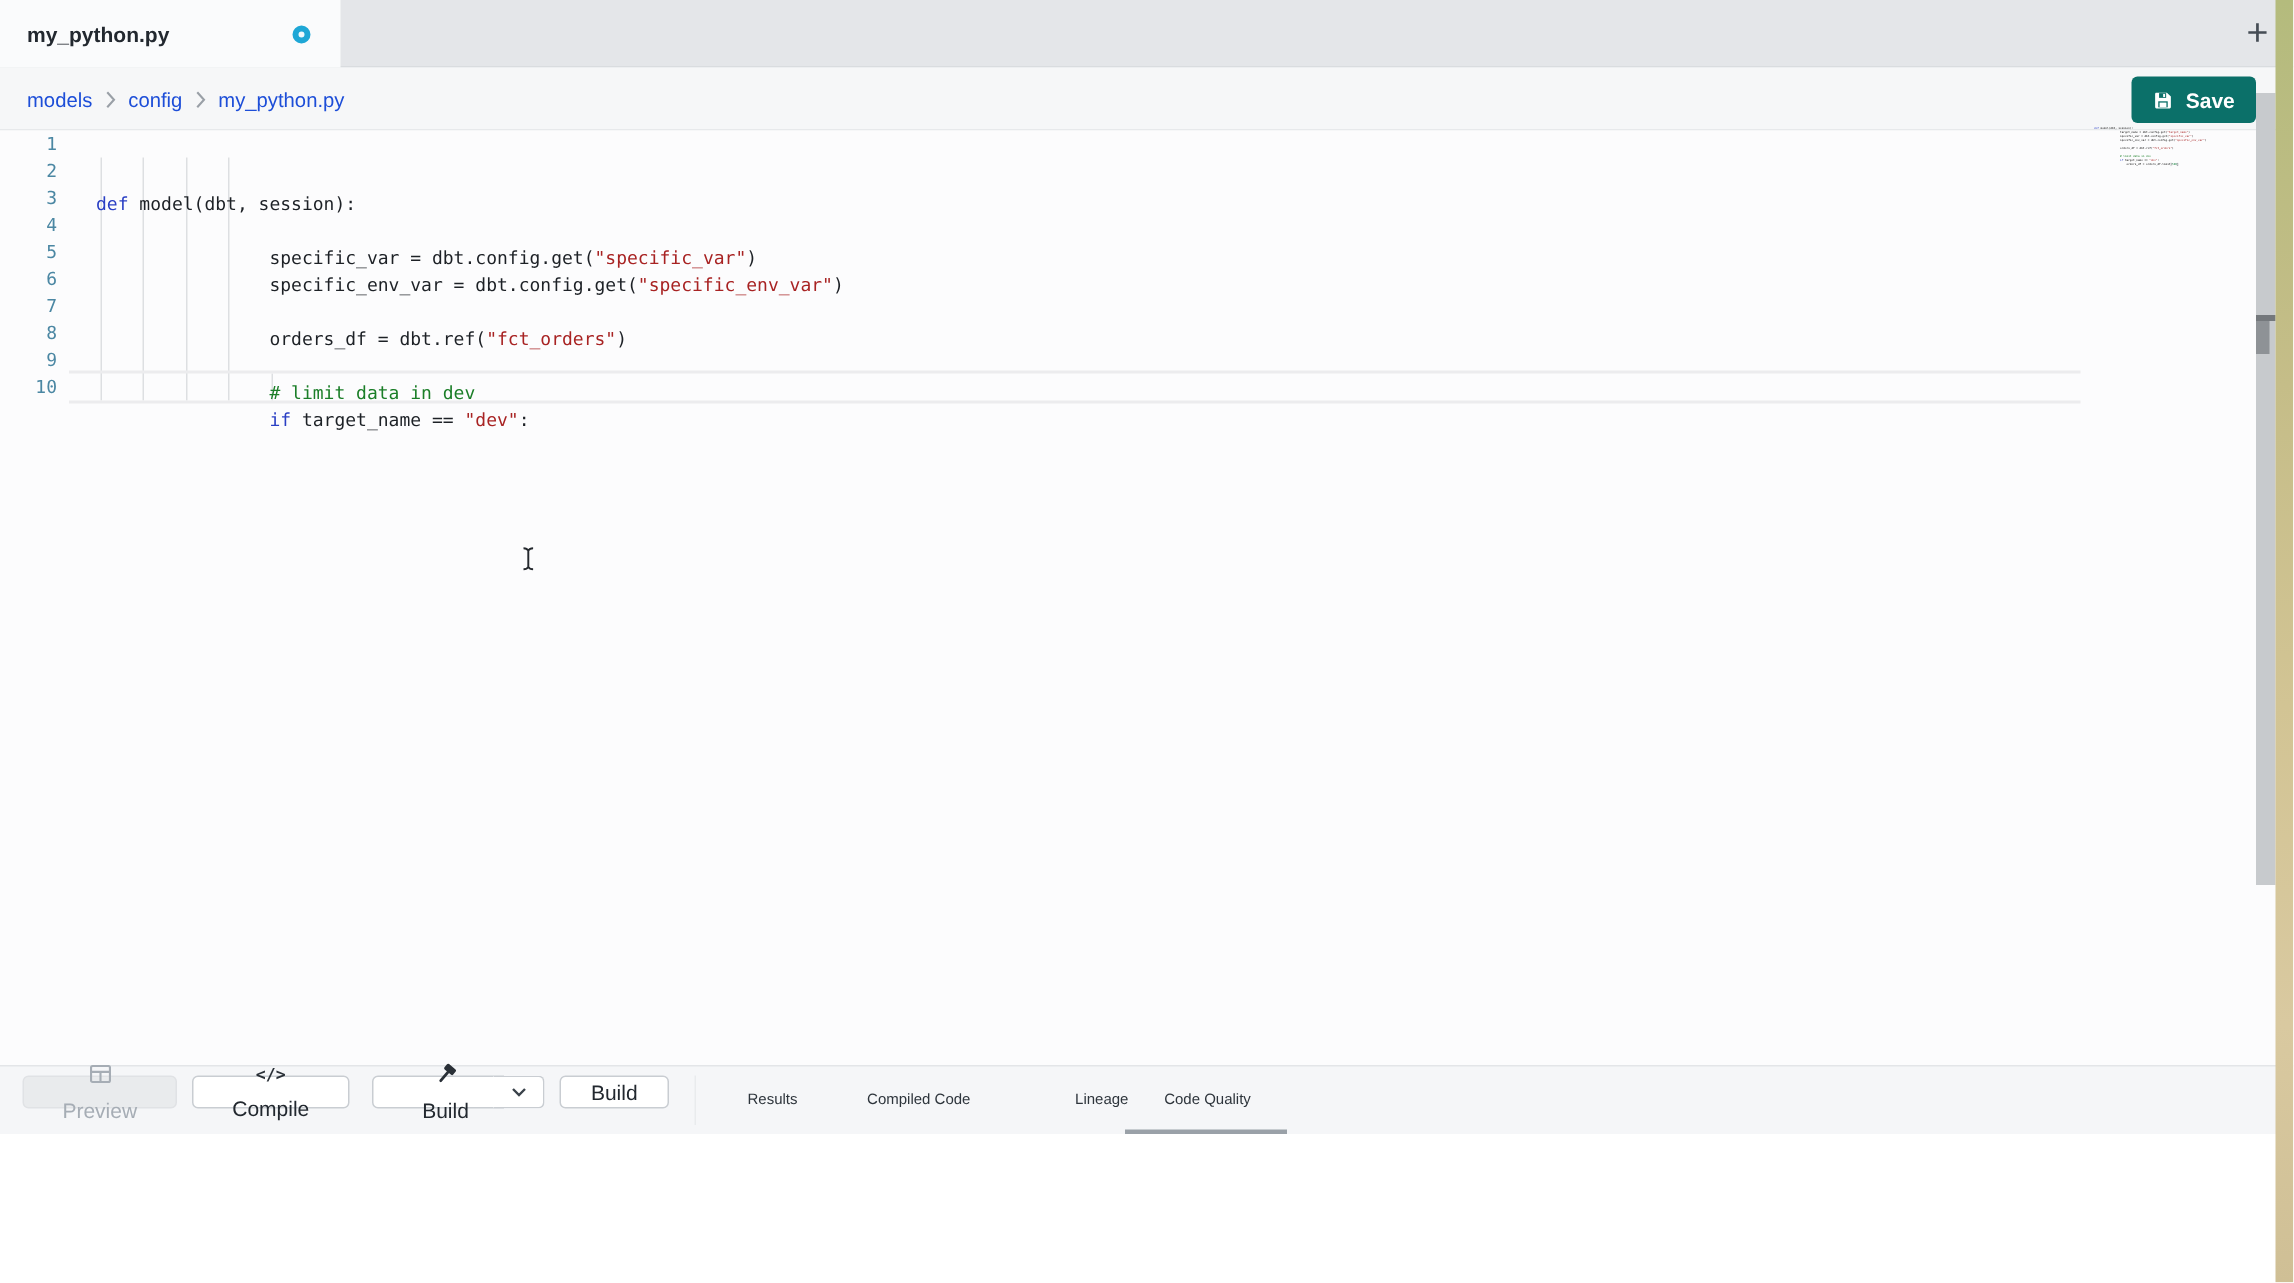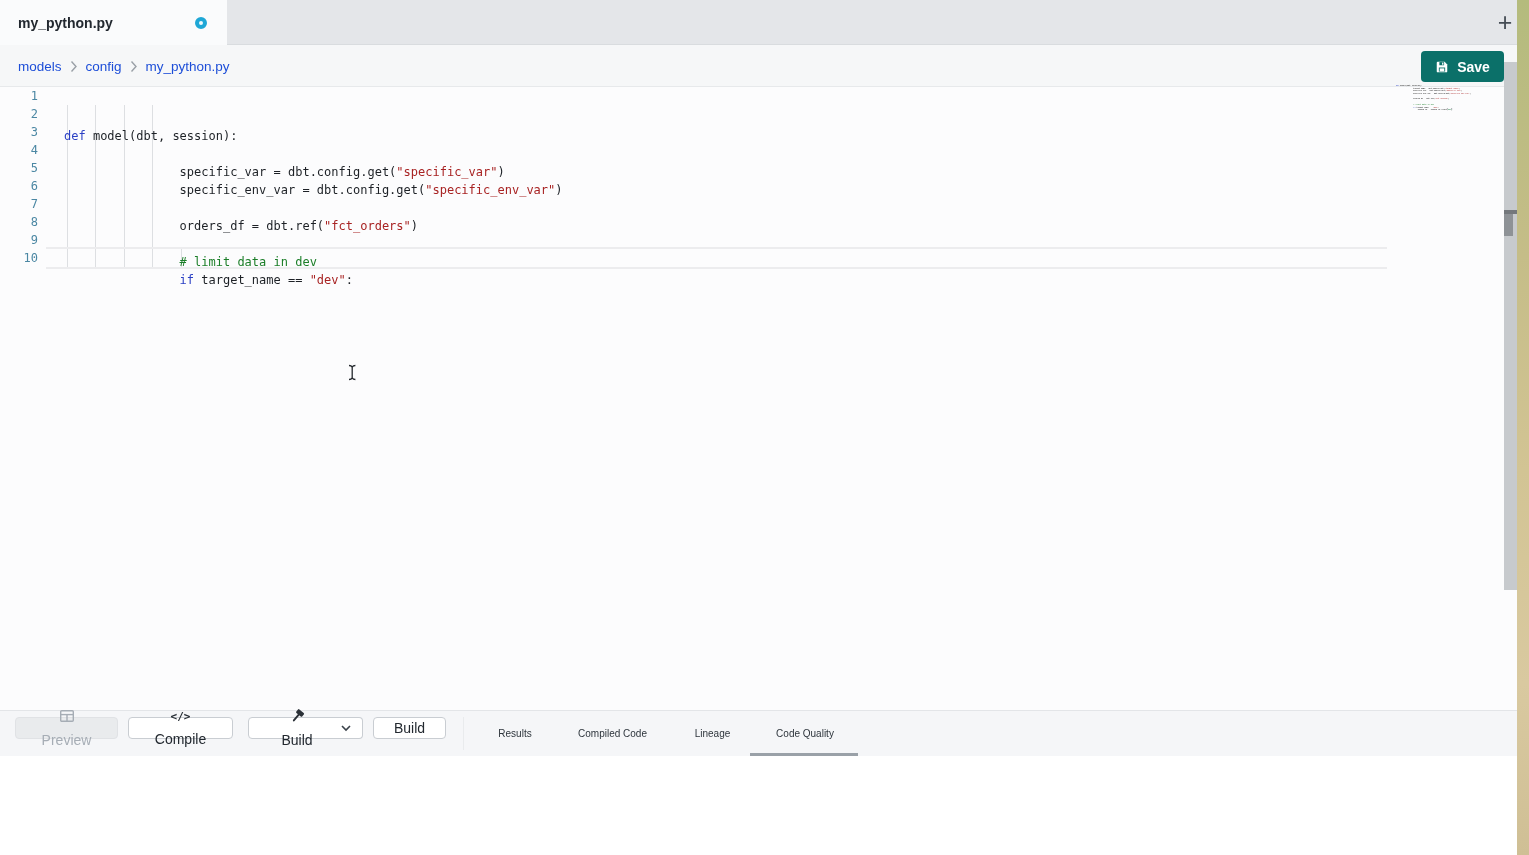--- a/index.html
+++ b/index.html
@@ -73,21 +73,21 @@
   .btn-compile { left:128px; width:105px; }
   .btn-build   { left:248px; width:88px;  border-radius:4px 0 0 4px;padding-left:10px; }
   .btn-buildchev { left:329px; width:34px; border-radius:0 4px 4px 0; border-left:none; }
   .btn-format  { left:373px; width:73px; }
   .tb-divider { position:absolute; left:463px; top:6px; width:1px; height:33px; background:#e9ebed; }
   .ptab { position:absolute; top:0; height:45px; display:flex; align-items:center; justify-content:center;
             font-size:10px; color:#2e353c; background:transparent; border:none; cursor:pointer;
             font-family:"Liberation Sans",sans-serif; }
   .ptab-results { left:480px; width:70px; }
   .ptab-compiled { left:555px; width:115px; }
-  .ptab-lineage { left:675px; width:75px; }
+  .ptab-lineage { left:697px; width:75px; }
   .ptab-quality { left:755px; width:100px; }
   .ptab-underline { position:absolute; left:750px; top:42px; width:108px; height:3px; background:#9aa1a8; }
 
   
   .panel { position:absolute; left:0; top:756px; width:100%; height:99px; background:#ffffff; }
 
   .icon { display:inline-flex; align-items:center; justify-content:center; }
   .compile-glyph { font-family:"DejaVu Sans Mono", monospace; font-size:11px; font-weight:bold; color:#2a3037; }
 </style>
 </head>

